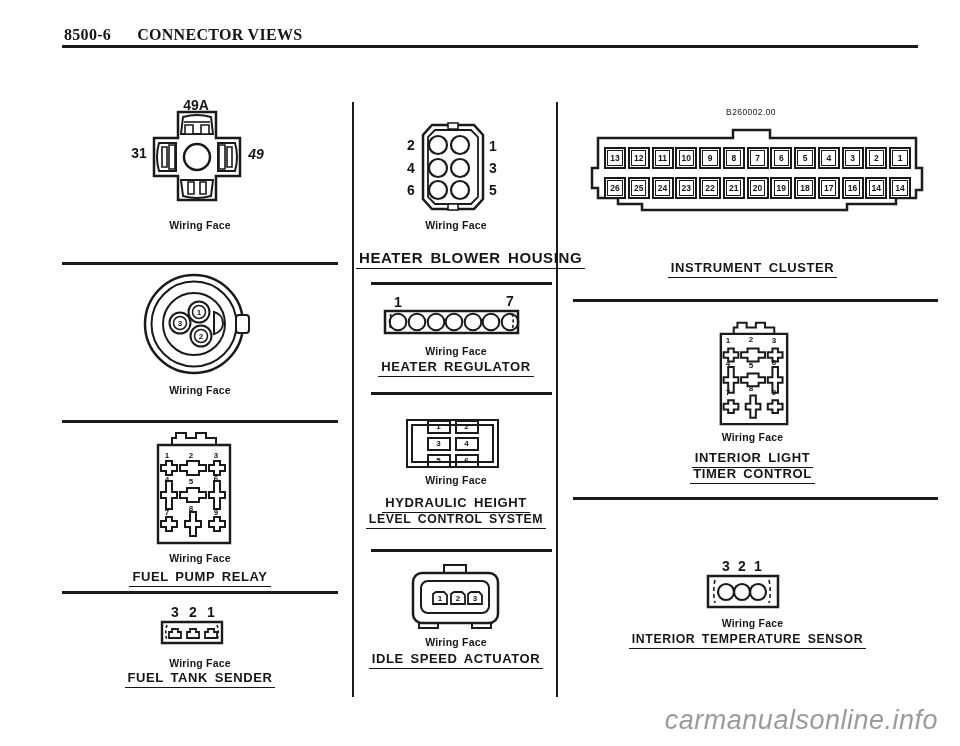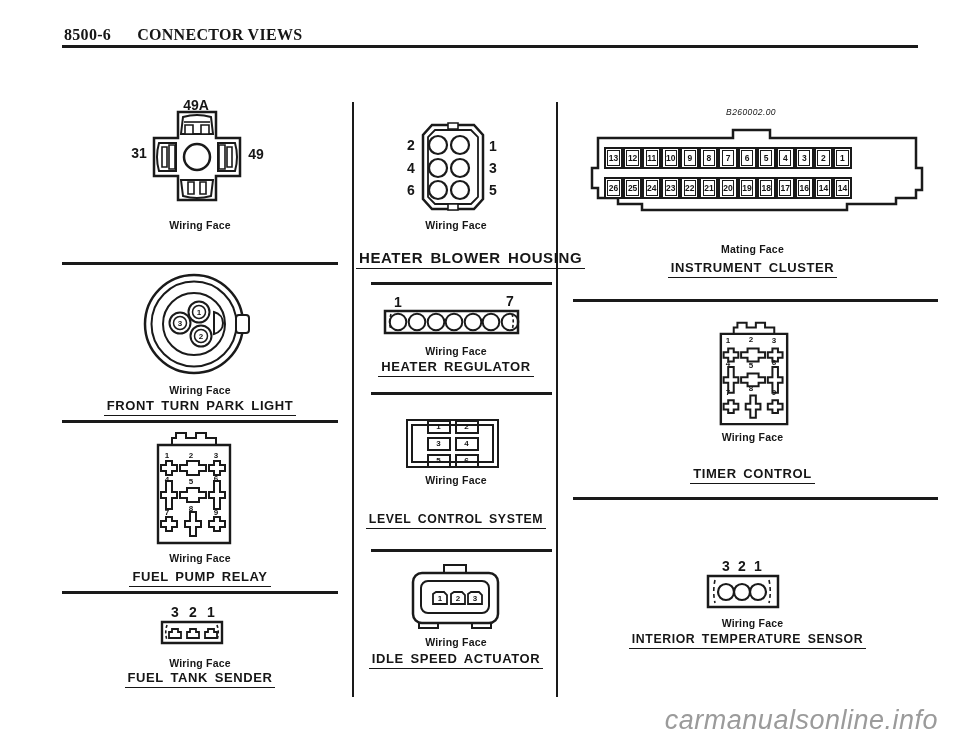--- a/index.html
+++ b/index.html
@@ -10,21 +10,21 @@
   .vsep{position:absolute;width:2.4px;background:#1a1a1a;}
   .lab{position:absolute;text-align:center;}
   .face{font-size:10.5px;font-weight:bold;letter-spacing:.2px;}
   .title{font-size:13px;font-weight:bold;letter-spacing:.6px;word-spacing:2.5px;white-space:nowrap;}
   .u{border-bottom:1.6px solid #161616;padding:0 3px 2px 3px;display:inline-block;}
   .num{position:absolute;transform:translate(-50%,-50%);font-weight:bold;font-size:14px;white-space:nowrap;}
   .num.sm{font-size:8px;}
   .pn{position:absolute;transform:translate(-50%,-50%);font-size:8.5px;letter-spacing:.4px;}
   svg{position:absolute;overflow:visible;}
   svg *{vector-effect:non-scaling-stroke;}
-  .ic-row{position:absolute;display:flex;justify-content:space-between;width:248px;}
+  .ic-row{position:absolute;display:flex;justify-content:space-between;width:307px;}
   .ic-pin{box-sizing:border-box;width:22px;height:22px;border:2.2px solid #1a1a1a;padding:1.4px;background:#fff;}
   .ic-pin-inner{box-sizing:border-box;width:100%;height:100%;border:1.3px solid #1a1a1a;
                 display:flex;align-items:center;justify-content:center;
                 font-weight:bold;font-size:8.5px;}
   .hy-outer{position:absolute;box-sizing:border-box;border:2.5px solid #1a1a1a;background:#fff;}
   .hy-inner{position:absolute;inset:3px;border:2px solid #1a1a1a;display:flex;align-items:center;justify-content:center;}
   .hy-grid{display:flex;flex-wrap:wrap;gap:3px 4px;justify-content:center;width:84px;}
   .hy-pin{box-sizing:border-box;width:24px;height:14px;border:2px solid #1a1a1a;
           display:flex;align-items:center;justify-content:center;font-weight:bold;font-size:8px;}
   .wm{position:absolute;font-size:27px;color:#9b9b9b;letter-spacing:.5px;}
@@ -67,21 +67,21 @@
       <rect x="10" y="37" width="5" height="20" stroke-width="1.6"></rect>
       <rect x="17" y="35" width="6" height="24" stroke-width="1.6"></rect>
       <path d="M83,33 Q87,47 83,61 L66,61 L66,33 Z" stroke-width="2"></path>
       <rect x="75" y="37" width="5" height="20" stroke-width="1.6"></rect>
       <rect x="67" y="35" width="6" height="24" stroke-width="1.6"></rect>
       <circle cx="45" cy="47" r="13" stroke-width="2.5"></circle>
     </g>
   </svg>
   <span class="num" style="left:196px;top:105px;">49A</span>
   <span class="num" style="left:139px;top:153px;">31</span>
-  <span class="num" style="left:256px;top:154px;">49</span>
+  <span class="num" style="left:256px;top:154px;font-style:italic;">49</span>
   <div class="lab face" style="left:62px;top:219px;width:276px;">Wiring Face</div>
 
   <svg style="left:136px;top:270px;" width="124" height="108" viewBox="0 0 124 108">
     <g stroke="#1a1a1a" fill="none">
       <circle cx="58" cy="54" r="49" stroke-width="2.5"></circle>
       <circle cx="58" cy="54" r="42.5" stroke-width="2"></circle>
       <circle cx="58" cy="54" r="31" stroke-width="2"></circle>
       <rect x="100" y="45" width="13" height="18" rx="3" stroke-width="2" fill="#fff"></rect>
       <path d="M78,42 V64 C90,61 90,45 78,42 Z" stroke-width="2" fill="#fff"></path>
       <circle cx="63" cy="42" r="10.5" stroke-width="2" fill="#fff"></circle>
@@ -89,23 +89,20 @@
       <circle cx="65" cy="66" r="10.5" stroke-width="2" fill="#fff"></circle>
       <circle cx="65" cy="66" r="6.5" stroke-width="1.5"></circle>
       <circle cx="44" cy="53" r="10.5" stroke-width="2" fill="#fff"></circle>
       <circle cx="44" cy="53" r="6.5" stroke-width="1.5"></circle>
     </g>
   </svg>
   <span class="num sm" style="left:199px;top:312px;">1</span>
   <span class="num sm" style="left:201px;top:336px;">2</span>
   <span class="num sm" style="left:180px;top:323px;">3</span>
   <div class="lab face" style="left:62px;top:384px;width:276px;">Wiring Face</div>
-  <div class="lab" style="left:62px;top:396px;width:276px;">
-    <span class="title u">FRONT TURN PARK LIGHT</span>
-  </div>
 
   <svg style="left:156px;top:430px;" width="76" height="115" viewBox="0 0 76 115">
     <g id="relay9" stroke="#1a1a1a" fill="#fff">
       <path d="M16,15 V8 H20 V3 H30 V8 H40 V3 H50 V8 H60 V15" stroke-width="2" fill="none"></path>
       <rect x="2" y="15" width="72" height="98" stroke-width="2.4" fill="none"></rect>
       <path d="M5,35 L10,35 L10,31 L16,31 L16,35 L21,35 L21,41 L16,41 L16,45 L10,45 L10,41 L5,41 Z" stroke-width="2"></path>
       <path d="M24,35 L31,35 L31,31 L43,31 L43,35 L50,35 L50,41 L43,41 L43,45 L31,45 L31,41 L24,41 Z" stroke-width="2"></path>
       <path d="M53,35 L58,35 L58,31 L64,31 L64,35 L69,35 L69,41 L64,41 L64,45 L58,45 L58,41 L53,41 Z" stroke-width="2"></path>
       <path d="M10,51 L16,51 L16,62 L21,62 L21,68 L16,68 L16,79 L10,79 L10,68 L5,68 L5,62 L10,62 Z" stroke-width="2"></path>
       <path d="M24,62 L31,62 L31,58 L43,58 L43,62 L50,62 L50,68 L43,68 L43,72 L31,72 L31,68 L24,68 Z" stroke-width="2"></path>
@@ -199,20 +196,23 @@
           <div class="hy-pin">1</div>
           <div class="hy-pin">2</div>
           <div class="hy-pin">3</div>
           <div class="hy-pin">4</div>
           <div class="hy-pin">5</div>
           <div class="hy-pin">6</div>
         </div>
     </div>
   </div>
   <div class="lab face" style="left:356px;top:474px;width:200px;">Wiring Face</div>
+  <div class="lab" style="left:356px;top:493px;width:200px;">
+    <span class="title u">HYDRAULIC HEIGHT</span>
+  </div>
   <div class="lab" style="left:356px;top:509px;width:200px;">
     <span class="title u" style="font-size:12.3px;">LEVEL CONTROL SYSTEM</span>
   </div>
 
   <svg style="left:411px;top:563px;" width="89" height="66" viewBox="0 0 89 66">
     <g stroke="#1a1a1a" fill="none">
       <rect x="33" y="2" width="22" height="10" stroke-width="2"></rect>
       <rect x="2" y="10" width="85" height="50" rx="9" stroke-width="2.5" fill="#fff"></rect>
       <rect x="8" y="60" width="19" height="5" stroke-width="2"></rect>
       <rect x="61" y="60" width="19" height="5" stroke-width="2"></rect>
@@ -223,21 +223,21 @@
     </g>
   </svg>
   <span class="num sm" style="left:440px;top:598px;">1</span>
   <span class="num sm" style="left:458px;top:598px;">2</span>
   <span class="num sm" style="left:475px;top:598px;">3</span>
   <div class="lab face" style="left:356px;top:636px;width:200px;">Wiring Face</div>
   <div class="lab" style="left:356px;top:649px;width:200px;">
     <span class="title u">IDLE SPEED ACTUATOR</span>
   </div>
 
-  <span class="pn" style="left:751px;top:112px;font-style:italic;">B260002.00</span>
+  <span class="pn" style="left:751px;top:112px;">B260002.00</span>
   <svg style="left:590px;top:126px;" width="334" height="90" viewBox="0 0 334 90">
     <path d="M8,12 H143 V4 H180 V12 H326 V42 H332 V64 H326 V72 H306 V78 H257 V84 H52 V78 H28 V72 H8 V62 H2 V42 H8 Z" stroke="#1a1a1a" stroke-width="2.5" fill="none"></path>
   </svg>
   <div class="ic-row" style="left:604px;top:147px;">
       <div class="ic-pin">
       <div class="ic-pin-inner">13</div>
     </div>
       <div class="ic-pin">
       <div class="ic-pin-inner">12</div>
     </div>
@@ -309,38 +309,40 @@
       <div class="ic-pin">
       <div class="ic-pin-inner">16</div>
     </div>
       <div class="ic-pin">
       <div class="ic-pin-inner">14</div>
     </div>
       <div class="ic-pin">
       <div class="ic-pin-inner">14</div>
     </div>
     </div>
-  <div class="lab face" style="left:565px;top:243px;width:375px;">Mating Face</div>
   <div class="lab" style="left:565px;top:258px;width:375px;">
     <span class="title u">INSTRUMENT CLUSTER</span>
   </div>
 
   <svg style="left:719px;top:320px;" width="70" height="106" viewBox="0 0 76 115">
     <use href="#relay9"></use>
   </svg>
   <span class="num sm" style="left:728px;top:340px;">1</span>
   <span class="num sm" style="left:751px;top:339px;">2</span>
   <span class="num sm" style="left:774px;top:340px;">3</span>
   <span class="num sm" style="left:728px;top:363px;">4</span>
   <span class="num sm" style="left:751px;top:365px;">5</span>
   <span class="num sm" style="left:774px;top:362px;">6</span>
   <span class="num sm" style="left:728px;top:392px;">7</span>
   <span class="num sm" style="left:751px;top:388px;">8</span>
   <span class="num sm" style="left:774px;top:392px;">9</span>
   <div class="lab face" style="left:565px;top:431px;width:375px;">Wiring Face</div>
+  <div class="lab" style="left:565px;top:448px;width:375px;">
+    <span class="title u">INTERIOR LIGHT</span>
+  </div>
   <div class="lab" style="left:565px;top:464px;width:375px;">
     <span class="title u">TIMER CONTROL</span>
   </div>
 
   <span class="num" style="left:726px;top:566px;">3</span>
   <span class="num" style="left:742px;top:566px;">2</span>
   <span class="num" style="left:758px;top:566px;">1</span>
   <svg style="left:706px;top:574px;" width="74" height="36" viewBox="0 0 74 36">
     <g stroke="#1a1a1a" fill="none">
       <rect x="2" y="2" width="70" height="31" stroke-width="2.5"></rect>

